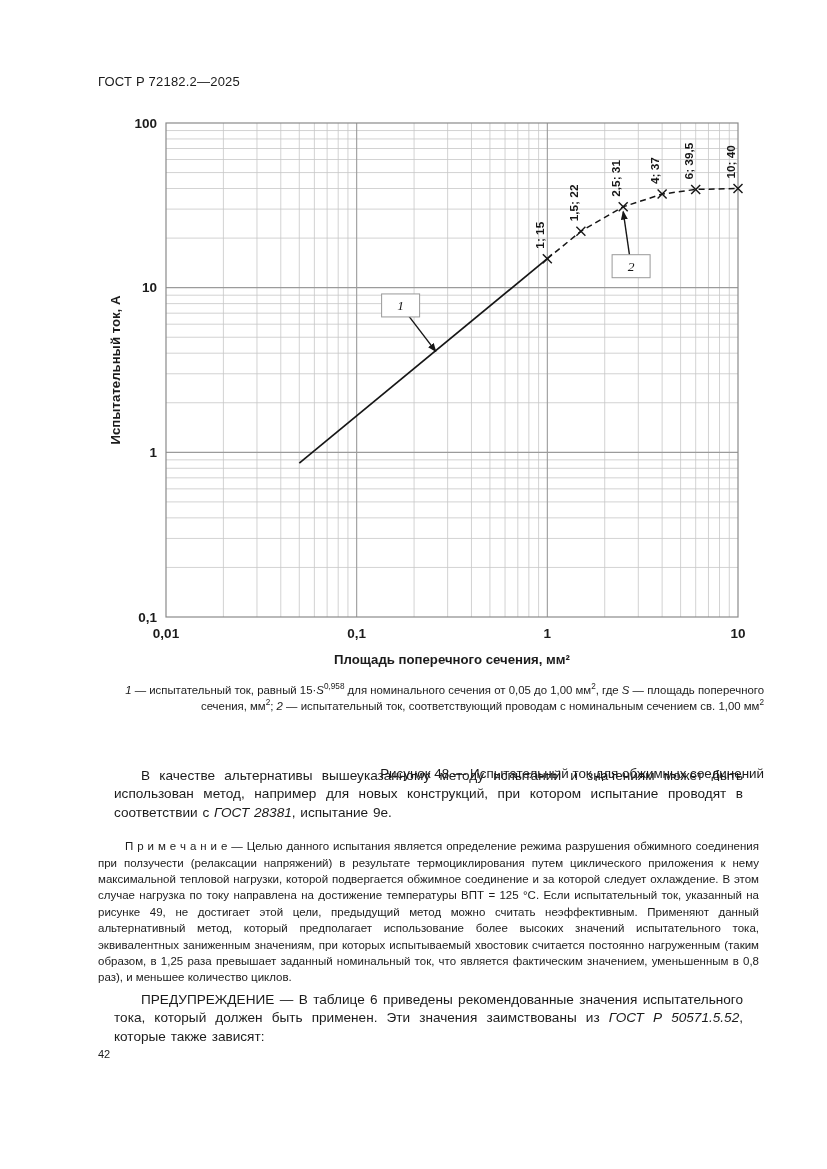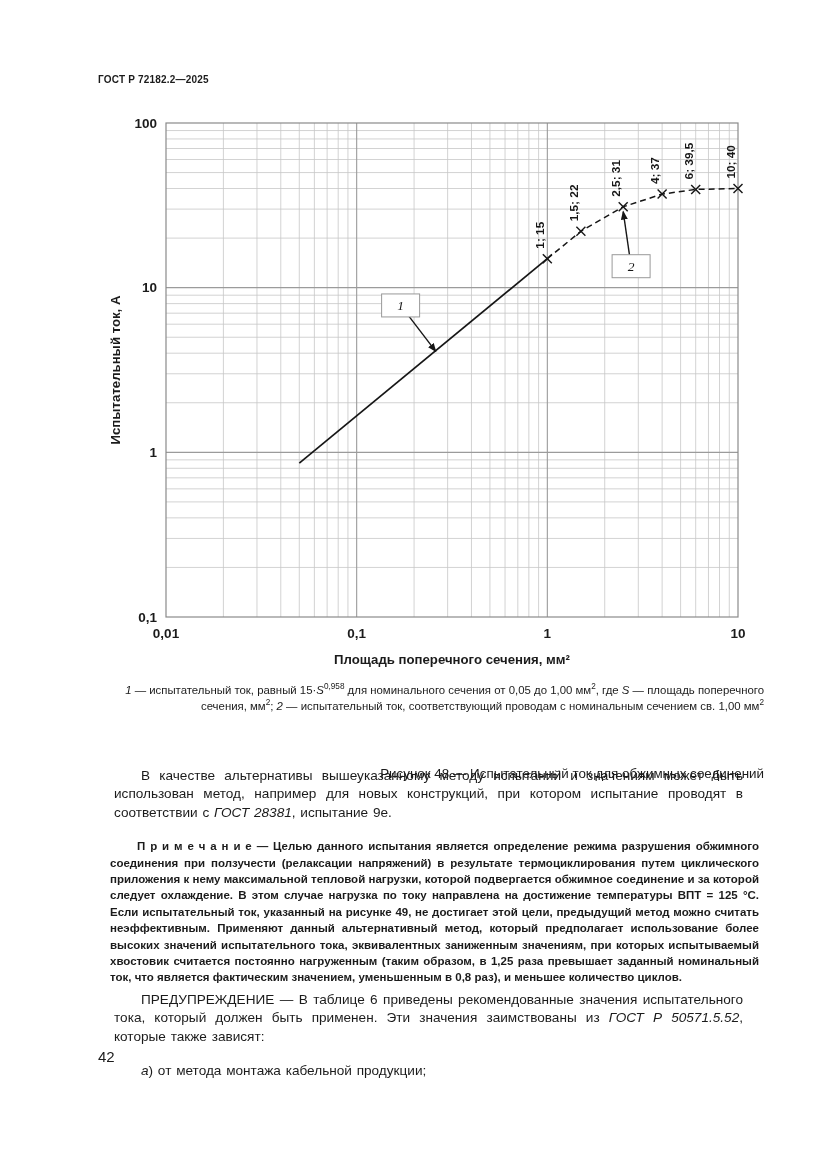--- a/index.html
+++ b/index.html
@@ -1,45 +1,45 @@
 <!DOCTYPE html>
 <html><head>
 <meta charset="utf-8">
 <style>
   html,body{margin:0;padding:0;background:#e8e8e8;}
   .page{
     position:relative;width:827px;height:1169px;margin:0 auto;background:#ffffff;
     font-family:"Liberation Sans",sans-serif;color:#1b1b1b;overflow:hidden;
   }
-  .doc-header{position:absolute;left:98px;top:74px;font-size:10px;font-weight:bold;letter-spacing:.2px;}
+  .doc-header{position:absolute;left:98px;top:74px;font-size:13px;font-weight:normal;letter-spacing:.2px;}
   #chart-svg{position:absolute;left:0;top:0;}
   
   .gmin{stroke:#c7c7c7;stroke-width:0.8}
   .gmaj{stroke:#9b9b9b;stroke-width:1.1}
   .pborder{fill:none;stroke:#8a8a8a;stroke-width:1.2}
   .ser{fill:none;stroke:#161616;stroke-width:1.7}
   .dash{stroke-dasharray:6 4;stroke-width:1.5}
   .mk{stroke:#161616;stroke-width:1.4}
   .lbl{font:bold 11.8px "Liberation Sans",sans-serif;fill:#161616}
   .tick{font:bold 13.5px "Liberation Sans",sans-serif;fill:#1b1b1b}
   .axt{font:bold 13.2px "Liberation Sans",sans-serif;fill:#1b1b1b}
   .co-line{stroke:#161616;stroke-width:1.4}
   .co-box{fill:#ffffff;stroke:#999999;stroke-width:1}
   .co-txt{font:italic 13.5px "Liberation Serif",serif;fill:#161616}
   
   .caption{position:absolute;left:84px;top:682px;width:680px;text-align:right;font-size:11.4px;line-height:16px;}
   .figure-title{position:absolute;left:84px;top:722px;width:680px;text-align:right;font-size:13.4px;margin-top:44px;}
   .text-col{position:absolute;left:98px;top:751px;width:661px;}
   p.body{margin:16px;font-size:13.6px;line-height:18.4px;text-align:justify;text-indent:27px;word-spacing:1px;}
-  p.note{margin:6px 0 0 12px;font-size:11.5px;line-height:16.4px;text-align:justify;text-indent:27px;font-weight:bold;}
+  p.note{margin:6px 0 0 0;font-size:11.5px;line-height:16.4px;text-align:justify;text-indent:27px;}
   p.warn{margin-top:5px;}
   p.item{text-align:left;}
   .it{font-style:italic;}
   sup{font-size:.72em;line-height:0;}
-  .page-number{position:absolute;left:98px;top:1048px;font-size:15px;}
+  .page-number{position:absolute;left:98px;top:1048px;font-size:11px;}
 </style>
 </head>
 <body>
 
 <div class="page">
 
   <div class="doc-header">ГОСТ Р 72182.2—2025</div>
 
   <svg id="chart-svg" width="827" height="690" viewBox="0 0 827 690">
       <defs>
@@ -139,18 +139,17 @@
     </svg>
 
   <div class="caption"><span class="it">1</span><span> — испытательный ток, равный 15·</span><span class="it">S</span><sup>0,958</sup><span> для номинального сечения от 0,05 до 1,00 мм</span><sup>2</sup><span>, где </span><span class="it">S</span><span> — площадь поперечного сечения, мм</span><sup>2</sup><span>; </span><span class="it">2</span><span> — испытательный ток, соответствующий проводам с номинальным сечением св. 1,00 мм</span><sup>2</sup></div>
 
   <div class="figure-title">Рисунок 48 — Испытательный ток для обжимных соединений</div>
 
   <div class="text-col">
     <p class="body"><span>В качестве альтернативы вышеуказанному методу испытаний и значениям может быть использован метод, например для новых конструкций, при котором испытание проводят в соответствии с </span><span class="it">ГОСТ 28381</span><span>, испытание 9е.</span></p>
     <p class="note"><span>П р и м е ч а н и е — Целью данного испытания является определение режима разрушения обжимного соединения при ползучести (релаксации напряжений) в результате термоциклирования путем циклического приложения к нему максимальной тепловой нагрузки, которой подвергается обжимное соединение и за которой следует охлаждение. В этом случае нагрузка по току направлена на достижение температуры ВПТ = 125 °С. Если испытательный ток, указанный на рисунке 49, не достигает этой цели, предыдущий метод можно считать неэффективным. Применяют данный альтернативный метод, который предполагает использование более высоких значений испытательного тока, эквивалентных заниженным значениям, при которых испытываемый хвостовик считается постоянно нагруженным (таким образом, в 1,25 раза превышает заданный номинальный ток, что является фактическим значением, уменьшенным в 0,8 раз), и меньшее количество циклов.</span></p>
     <p class="body warn"><span>ПРЕДУПРЕЖДЕНИЕ — В таблице 6 приведены рекомендованные значения испытательного тока, который должен быть применен. Эти значения заимствованы из </span><span class="it">ГОСТ Р 50571.5.52</span><span>, которые также зависят:</span></p>
-    <p class="body item"><span class="it">а</span><span>) от метода монтажа кабельной продукции;</span></p>
   </div>
 
   <div class="page-number">42</div>
 
 </div>
 
 </body></html>

